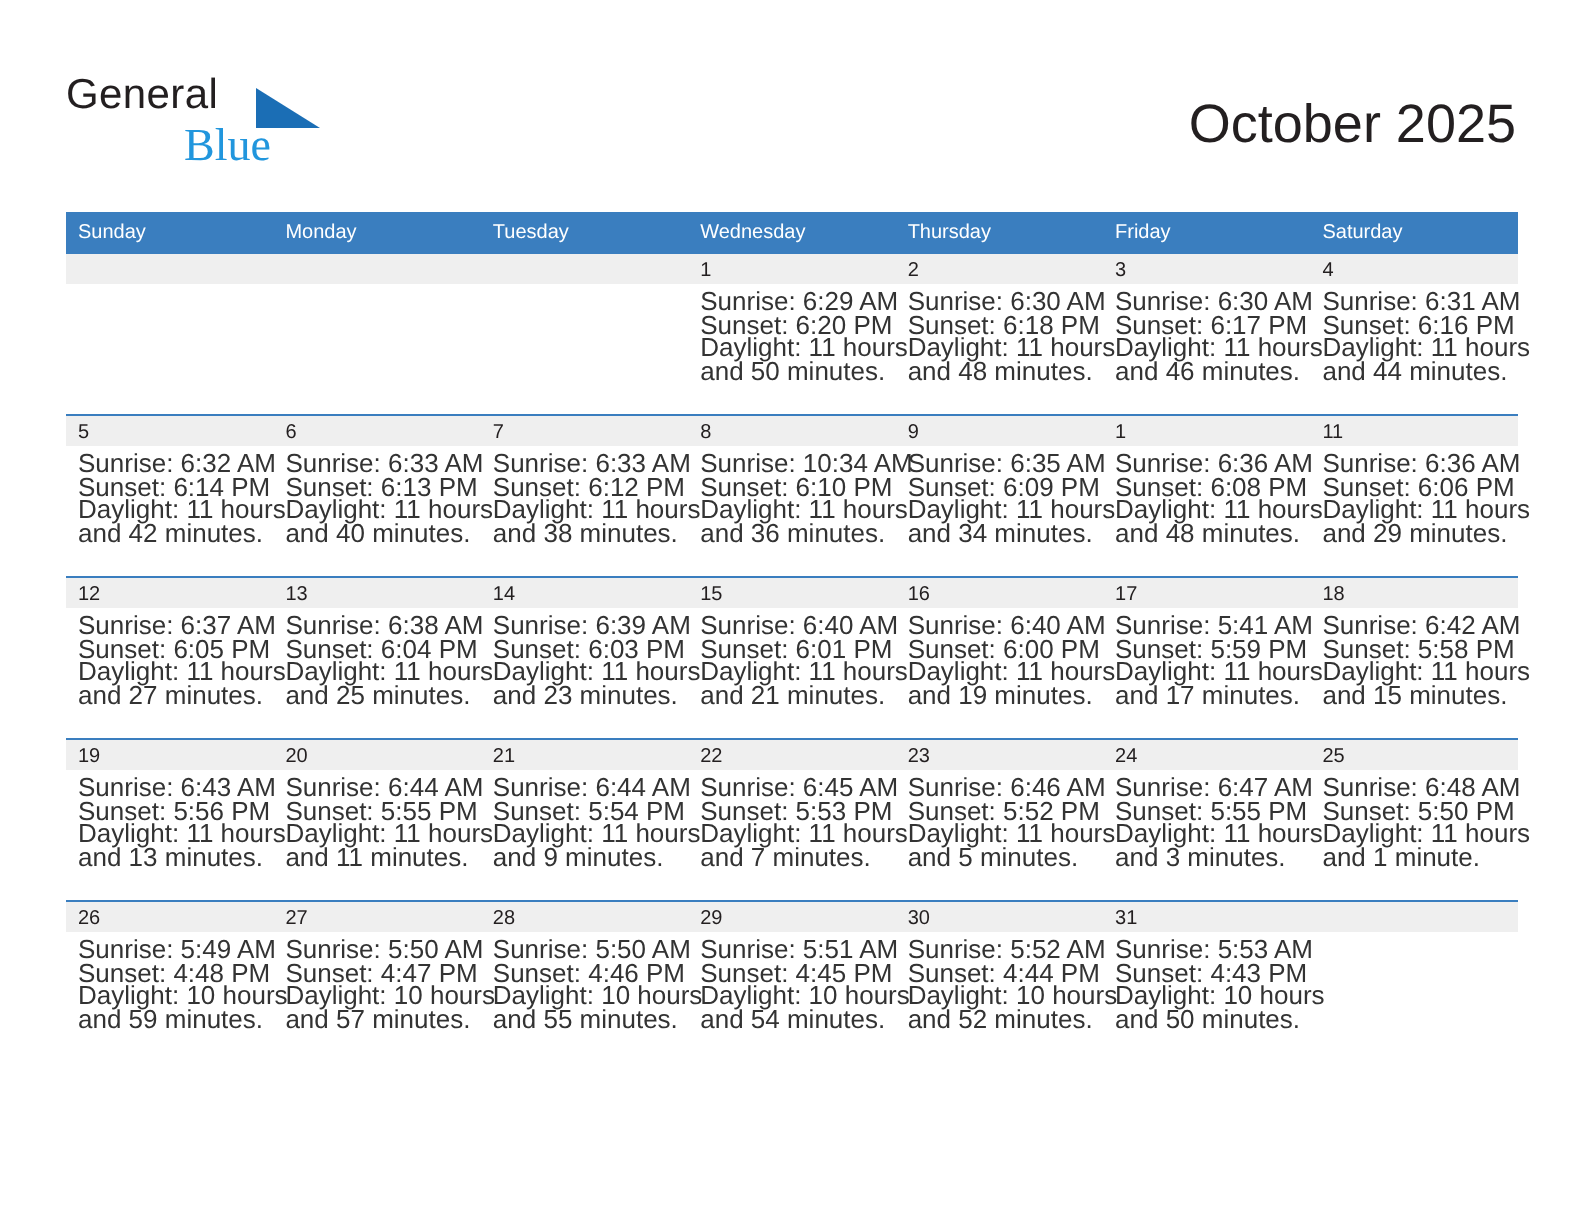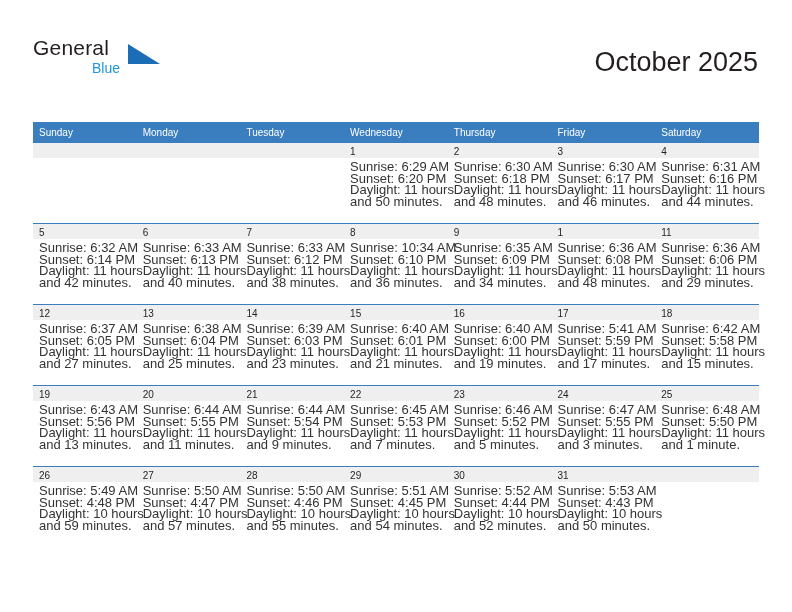--- a/index.html
+++ b/index.html
@@ -51,23 +51,23 @@
     top: 8px;
     width: 0;
     height: 0;
     border-left: 32px solid #1b6eb5;
     border-top: 20px solid transparent;
   }
   .brand-blue {
     position: absolute;
     left: 59px;
     top: 24px;
-    font-size: 14px;
+    font-size: 23px;
     color: #2196dd;
-    font-family: Liberation Sans, sans-serif;
+    font-family: Liberation Serif, serif;
   }
   .title-block {
     position: absolute;
     right: 34px;
     top: 46px;
     text-align: right;
   }
   .cal-title {
     font-size: 27px;
     color: #231f20;
@@ -80,21 +80,21 @@
     color: #231f20;
     line-height: 20px;
     margin: 6px 0 0 0;
     font-weight: normal;
   }
 
   
   .calendar {
     position: absolute;
     left: 33px;
-    top: 122px;
+    top: 106px;
     width: 726px;
     border-collapse: collapse;
     table-layout: fixed;
   }
   .calendar th {
     background: #3a7ebf;
     color: #ffffff;
     font-size: 10px;
     font-weight: normal;
     text-align: left;

